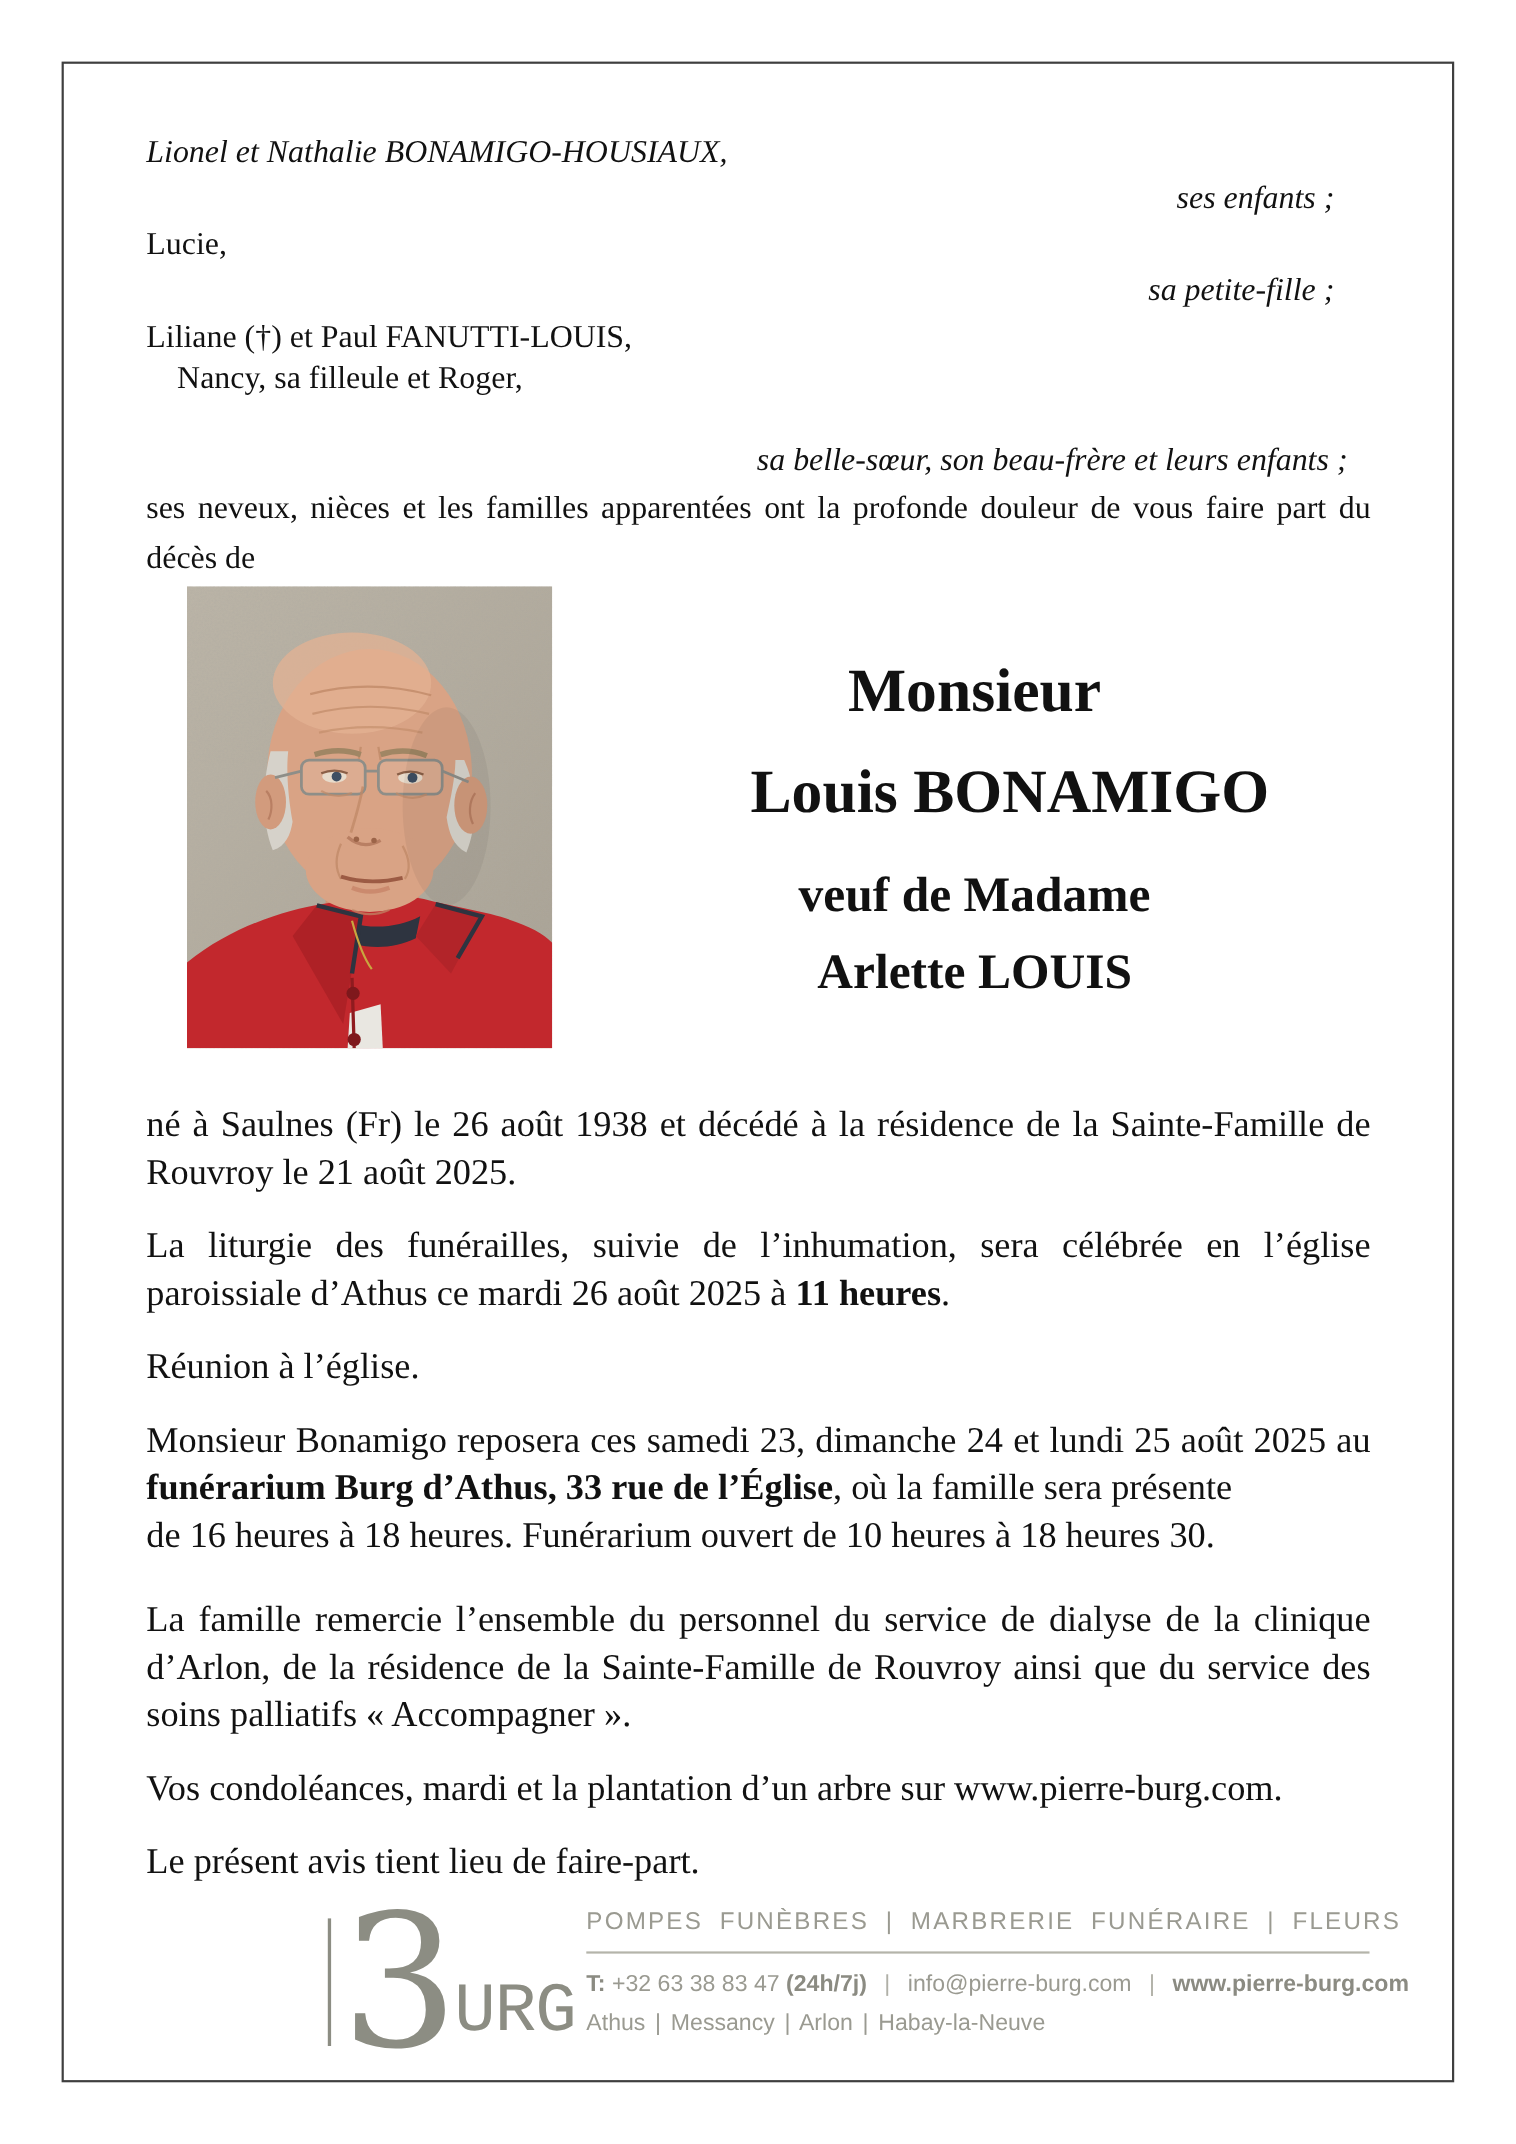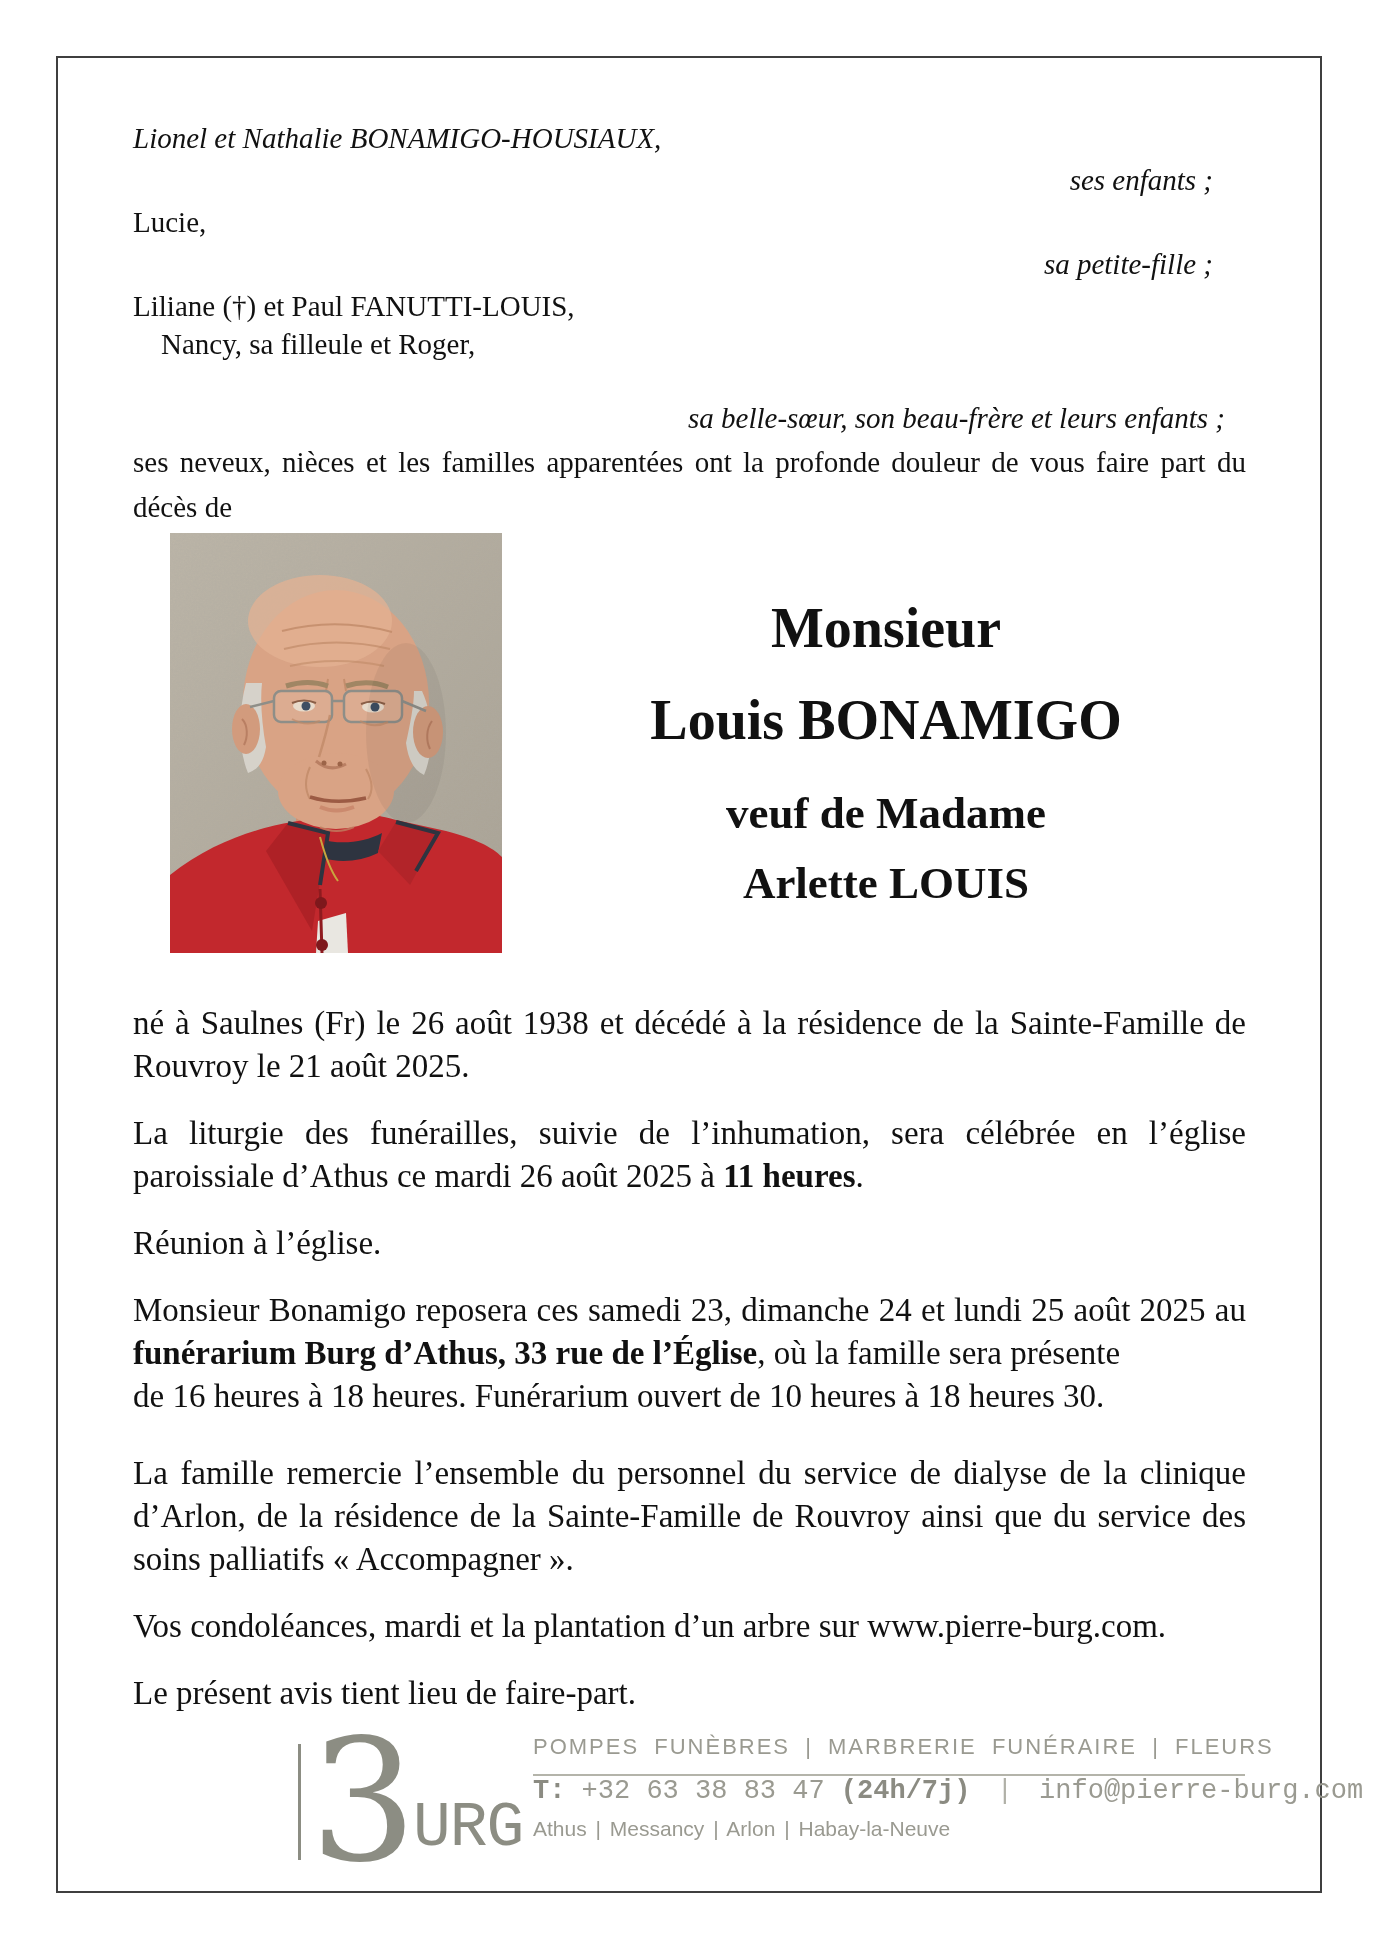--- a/index.html
+++ b/index.html
@@ -37,21 +37,21 @@
   }
   .logo-bar{display:inline-block;width:3px;height:116px;background:#8c8d83;margin-right:9px;margin-bottom:8px;}
   .logo-initial{font-size:168px;line-height:0.78;letter-spacing:-4px;}
   .logo-rest{font-size:63px;line-height:0.9;padding-bottom:10px;letter-spacing:-1px;font-family:Liberation Mono, monospace;}
   .footer-text{
     left:533px;top:1734px;width:714px;color:#9a9a91;
     font-family:"Liberation Sans", sans-serif;
   }
   .footer-tagline{font-size:22px;letter-spacing:2px;word-spacing:7px;white-space:nowrap;color:#9a9a91;}
   .footer-rule{height:2px;background:#b4b4aa;margin-top:14px;width:712px;}
-  .footer-contact{margin-top:0;font-size:27px;white-space:nowrap;font-family:Liberation Mono, monospace;}
+  .footer-contact{margin-top:16px;font-size:21px;white-space:nowrap;}
   .footer-contact .bold{font-weight:bold;color:#8b8b82;}
   .footer-contact .sep{margin:0 10px;color:#b0b0a7;}
   .footer-cities{margin-top:11px;font-size:21px;white-space:nowrap;word-spacing:3px;}
 </style>
 </head>
 <body>
 
 <div class="sheet-border"></div>
 
 <div class="abs fam-line" style="left:133px;top:120px;font-style:italic;">Lionel et Nathalie BONAMIGO-HOUSIAUX,</div>
@@ -145,21 +145,21 @@
 
     <path d="M140,264 Q166,272 196,265" fill="none" stroke="#9c5b44" stroke-width="3.5"></path>
     <path d="M150,274 Q166,281 184,274" fill="none" stroke="#c27a5f" stroke-width="4" opacity="0.6"></path>
     <path d="M150,294 Q166,302 184,294" fill="none" stroke="#c08a68" stroke-width="2" opacity="0.7"></path>
 
     <ellipse cx="236" cy="200" rx="40" ry="90" fill="#000000" opacity="0.05"></ellipse>
   </svg>
 </div>
 
 <div class="abs title-line t-big" style="top:598px;">Monsieur</div>
-<div class="abs title-line t-big" style="top:690px;">Louis BONAMIGO</div>
+<div class="abs title-line t-big" style="top:690px;padding-left:32px;">Louis BONAMIGO</div>
 <div class="abs title-line t-small" style="top:788px;">veuf de Madame</div>
 <div class="abs title-line t-small" style="top:858px;">Arlette LOUIS</div>
 
 <div class="abs body-copy">
   <p>né à Saulnes (Fr) le 26 août 1938 et décédé à la résidence de la Sainte-Famille de Rouvroy le 21 août 2025.</p>
   <p><span>La liturgie des funérailles, suivie de l’inhumation, sera célébrée en l’église paroissiale d’Athus ce mardi 26 août 2025 à </span><b>11 heures</b><span>.</span></p>
   <p>Réunion à l’église.</p>
   <p class="preline"><span>Monsieur Bonamigo reposera ces samedi 23, dimanche 24 et lundi 25 août 2025 au </span><b>funérarium Burg d’Athus, 33 rue de l’Église</b><span>, où la famille sera présente
 de 16 heures à 18 heures. Funérarium ouvert de 10 heures à 18 heures 30.</span></p>
   <p class="gap-lg">La famille remercie l’ensemble du personnel du service de dialyse de la clinique d’Arlon, de la résidence de la Sainte-Famille de Rouvroy ainsi que du service des soins palliatifs « Accompagner ».</p>

